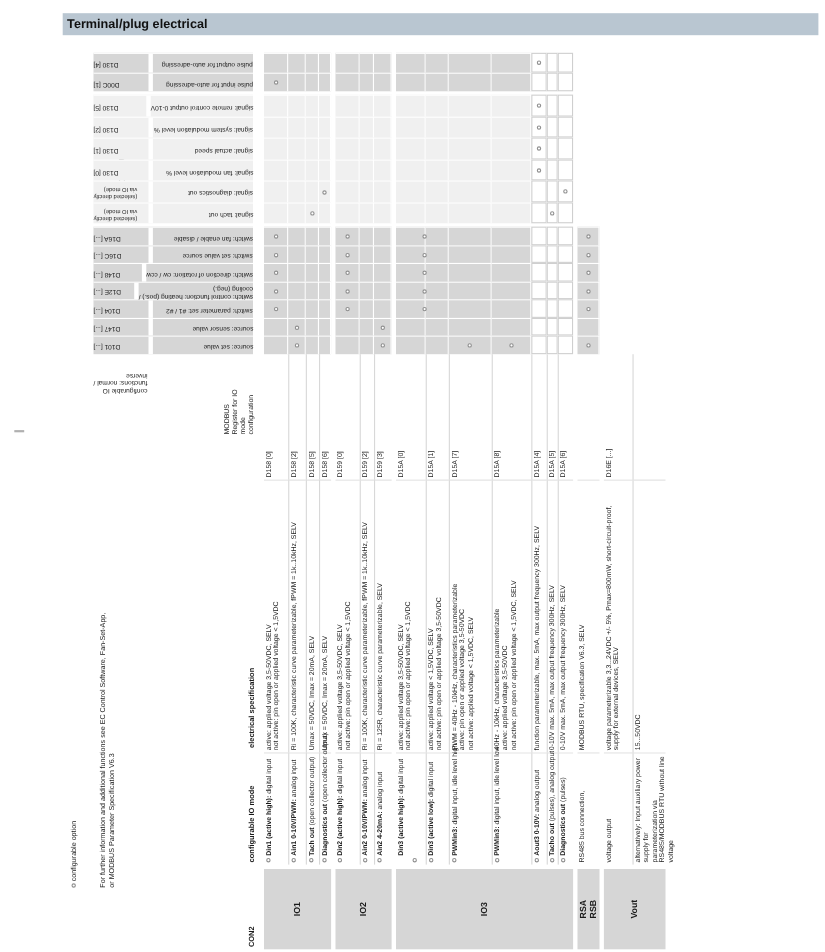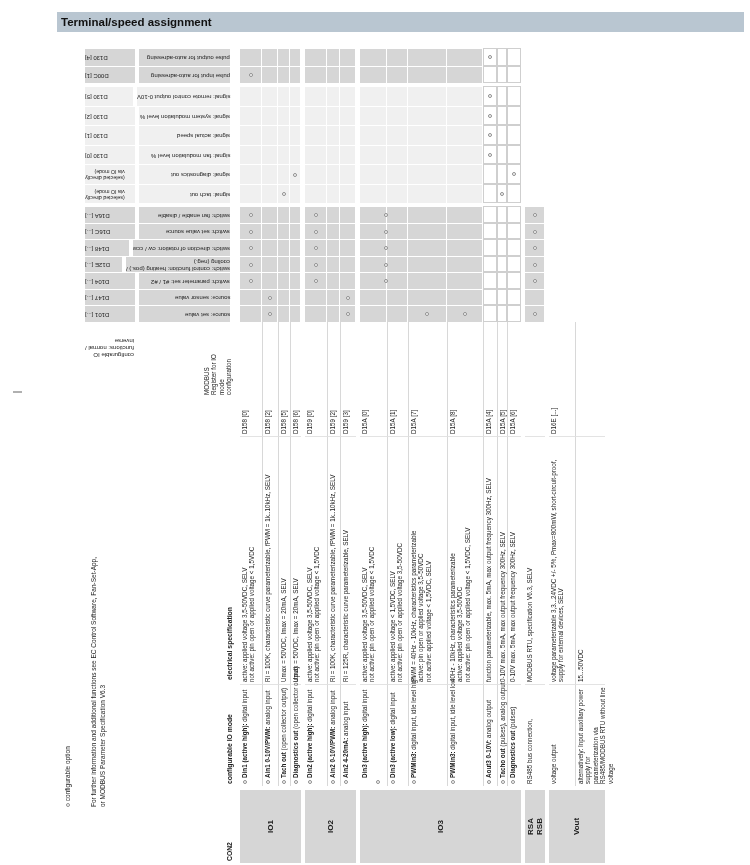--- a/index.html
+++ b/index.html
@@ -69,21 +69,21 @@
   .cell.ghost{background:transparent;border-color:transparent;}
 
   .rg{display:inline-block;width:4px;height:4px;border:1px solid #8f8f8f;
     border-radius:50%;background:#fff;flex:0 0 auto;}
   .c-mode .rg{margin-right:2px;position:relative;top:0px;}
   .edge-mark .rg{transform:translateY(13px);}
 </style>
 </head>
 <body>
 
-<div class="titlebar">Terminal/speed assignment</div>
+<div class="titlebar">Terminal/plug electrical</div>
 <div class="edge-dash"></div>
 
 <div class="rotbox">
   <div class="inner">
 
     <div class="foot1">
       <span class="rg"></span>
       <span>configurable option</span>
     </div>
     <div class="foot2">For further information and additional functions see EC Control Software, Fan-Set-App,

